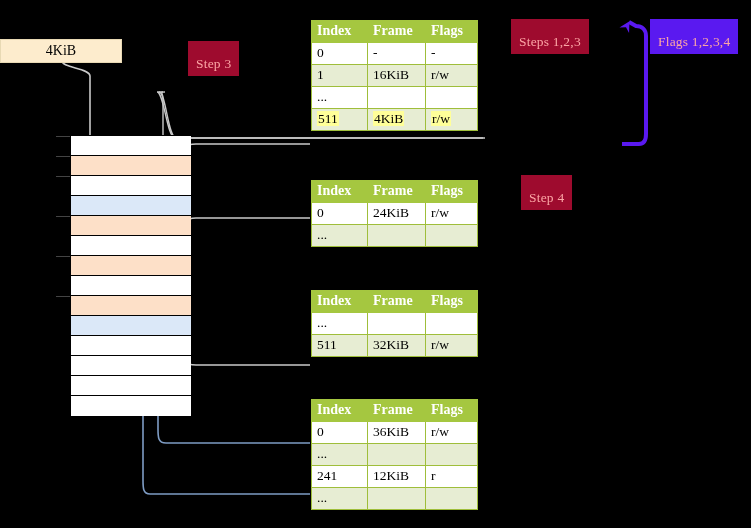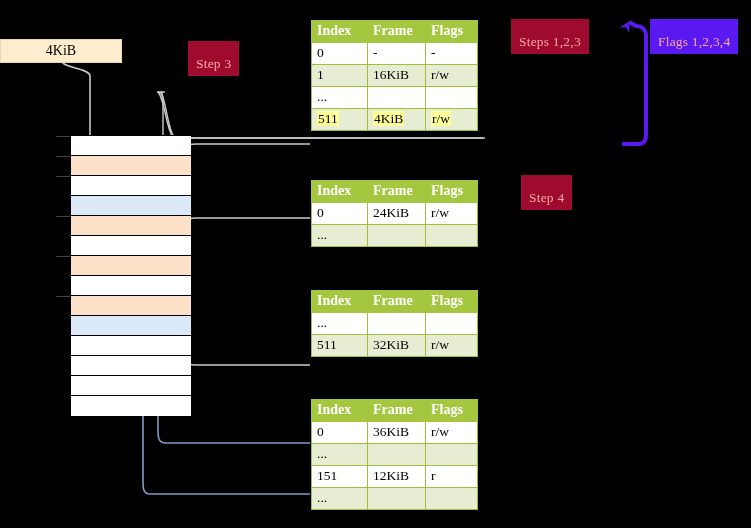--- a/index.html
+++ b/index.html
@@ -219,21 +219,21 @@
             <td class="w-i">0</td>
             <td class="w-f">36KiB</td>
             <td class="w-g">r/w</td>
           </tr>
           <tr class="r-tint">
             <td class="w-i">...</td>
             <td class="w-f">&nbsp;</td>
             <td class="w-g">&nbsp;</td>
           </tr>
           <tr class="r-white">
-            <td class="w-i">151</td>
+            <td class="w-i">241</td>
             <td class="w-f">12KiB</td>
             <td class="w-g">r</td>
           </tr>
           <tr class="r-tint">
             <td class="w-i">...</td>
             <td class="w-f">&nbsp;</td>
             <td class="w-g">&nbsp;</td>
           </tr>
         </tbody>
       </table>

